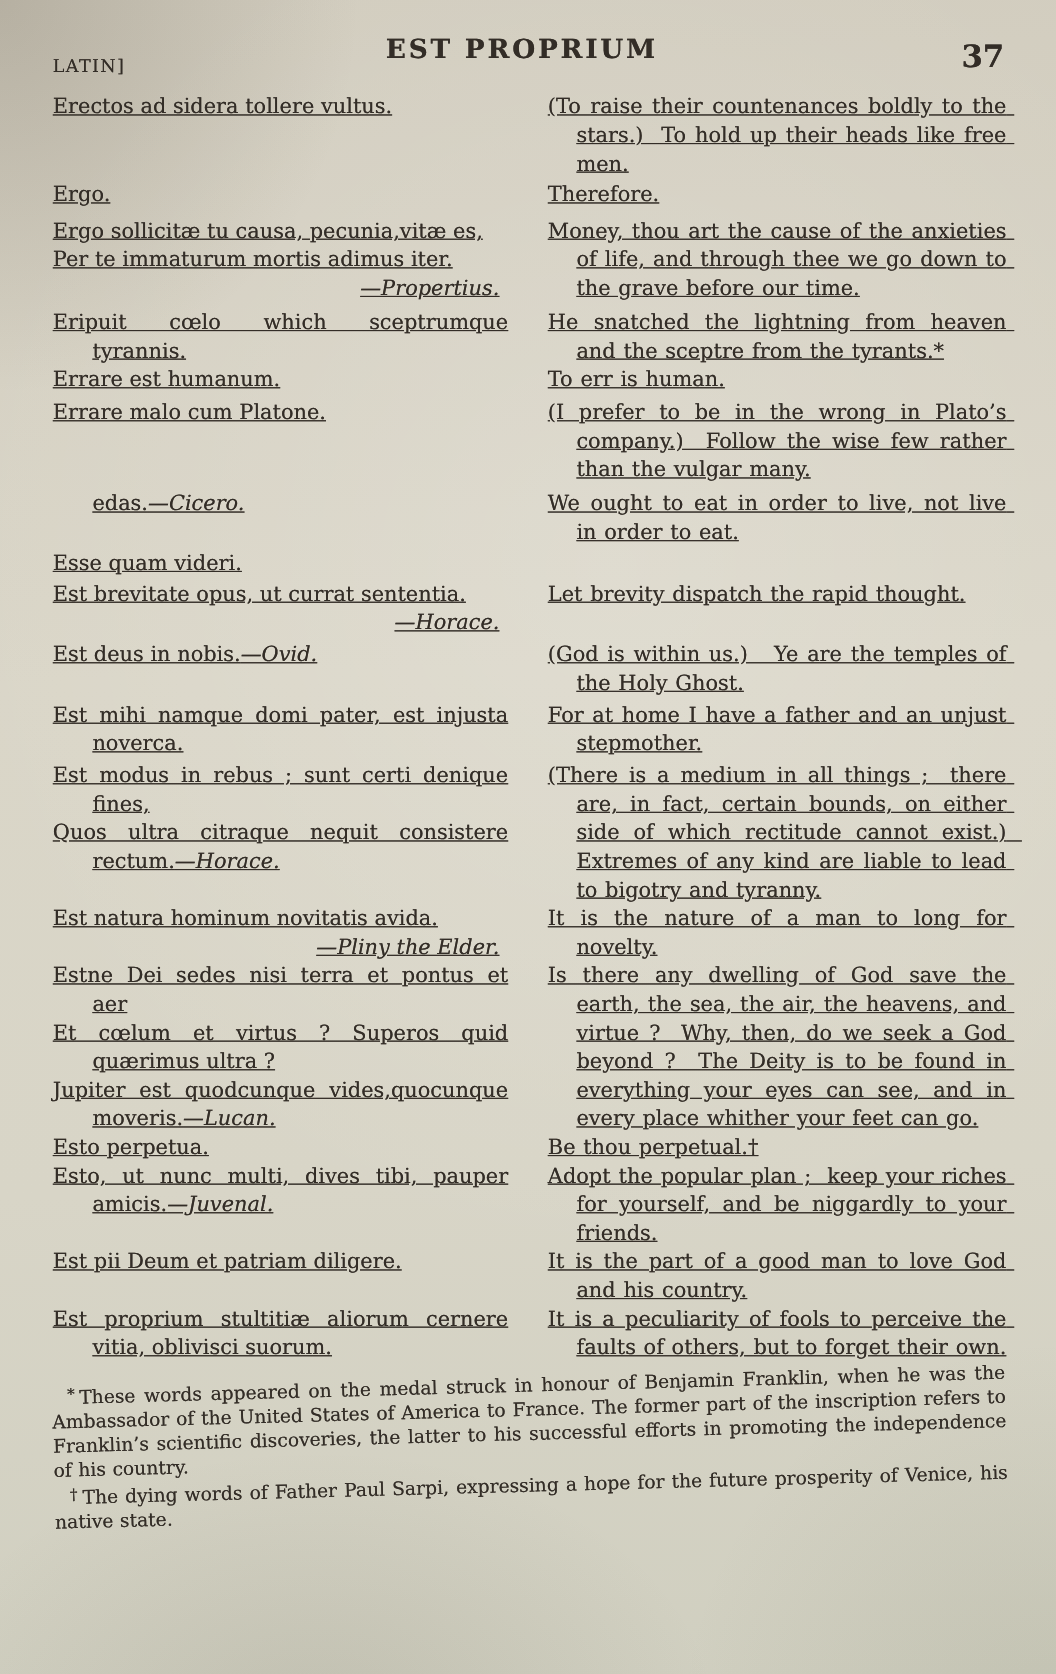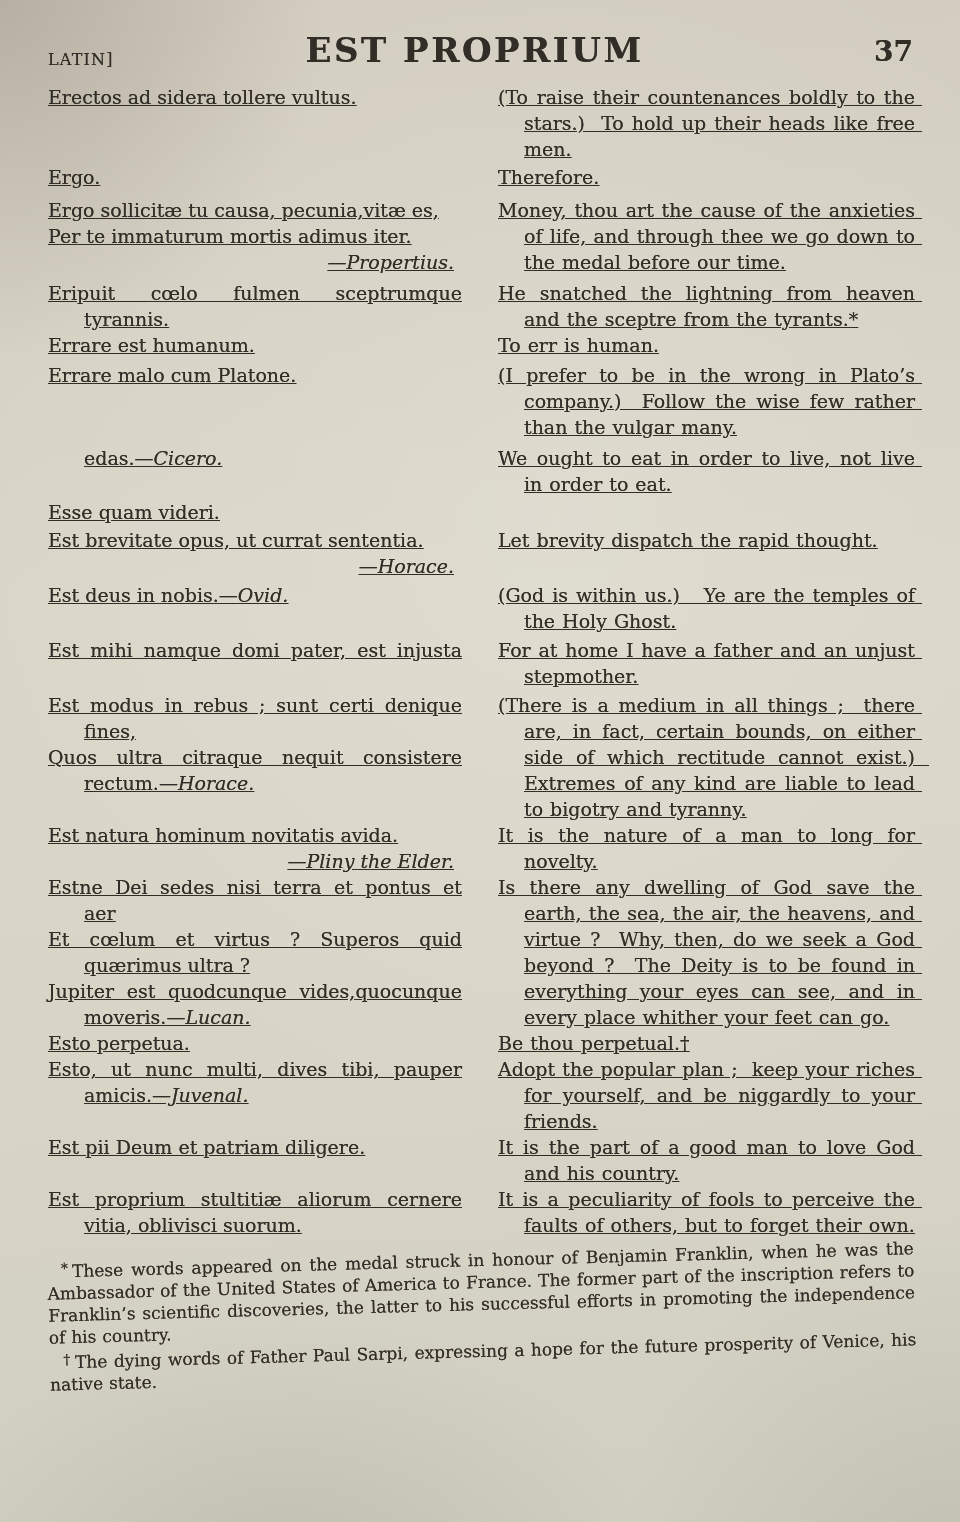--- a/index.html
+++ b/index.html
@@ -17,21 +17,21 @@
   }
   .page{
     box-sizing:border-box;width:960px;height:1522px;
     padding:26px 45px 0 48px;
     text-shadow:0 0 .5px rgba(46,40,34,.75);
   }
   
   .hdr{position:relative;height:58px;}
   .hdr-left{position:absolute;left:0;top:24px;font-size:16px;letter-spacing:1.2px;}
   .hdr-title{position:absolute;left:0;right:14px;top:4px;text-align:center;
-             font-weight:bold;font-size:34px;letter-spacing:2.5px;}
+             font-weight:bold;font-size:24px;letter-spacing:2.5px;}
   .hdr-num{position:absolute;right:2px;top:9px;font-weight:bold;font-size:28px;}
   
   .main{margin-top:0;font-size:19px;line-height:26px;text-decoration:underline;}
   .row{display:flex;align-items:flex-start;}
   .lat-col{width:414px;flex:none;}
   .eng-col{flex:1;margin-left:36px;}
   p{margin:0;}
   .line{white-space:nowrap;}
   .line.cont{padding-left:36px;}
   .line.full{white-space:normal;text-align:justify;text-align-last:justify;}
@@ -76,27 +76,27 @@
       </div>
     </div>
 
     <div class="row" style="margin-top:7px">
       <div class="lat-col">
         <p class="line">Ergo sollicitæ tu causa, pecunia,vitæ es,</p>
         <p class="line">Per te immaturum mortis adimus iter.</p>
         <p class="author-line">—Propertius.</p>
       </div>
       <div class="eng-col">
-        <p class="eng">Money, thou art the cause of the anxieties of life, and through thee we go down to the medal before our time.</p>
+        <p class="eng">Money, thou art the cause of the anxieties of life, and through thee we go down to the grave before our time.</p>
       </div>
     </div>
 
     <div class="row" style="margin-top:5px">
       <div class="lat-col">
-        <p class="line full">Eripuit cœlo fulmen sceptrumque</p>
+        <p class="line full">Eripuit cœlo which sceptrumque</p>
         <p class="line cont">tyrannis.</p>
       </div>
       <div class="eng-col">
         <p class="eng">He snatched the lightning from heaven and the sceptre from the tyrants.*</p>
       </div>
     </div>
 
     <div class="row">
       <div class="lat-col">
         <p class="line">Errare est humanum.</p>
@@ -145,20 +145,21 @@
         <p class="line"><span>Est deus in nobis.</span><i class="auth">—Ovid.</i></p>
       </div>
       <div class="eng-col">
         <p class="eng">(God is within us.)   Ye are the temples of the Holy Ghost.</p>
       </div>
     </div>
 
     <div class="row" style="margin-top:3px">
       <div class="lat-col">
         <p class="line full">Est mihi namque domi pater, est injusta</p>
+        <p class="line cont">noverca.</p>
       </div>
       <div class="eng-col">
         <p class="eng">For at home I have a father and an unjust stepmother.</p>
       </div>
     </div>
 
     <div class="row" style="margin-top:3px">
       <div class="lat-col">
         <p class="line full">Est modus in rebus ; sunt certi denique</p>
         <p class="line cont">fines,</p>

